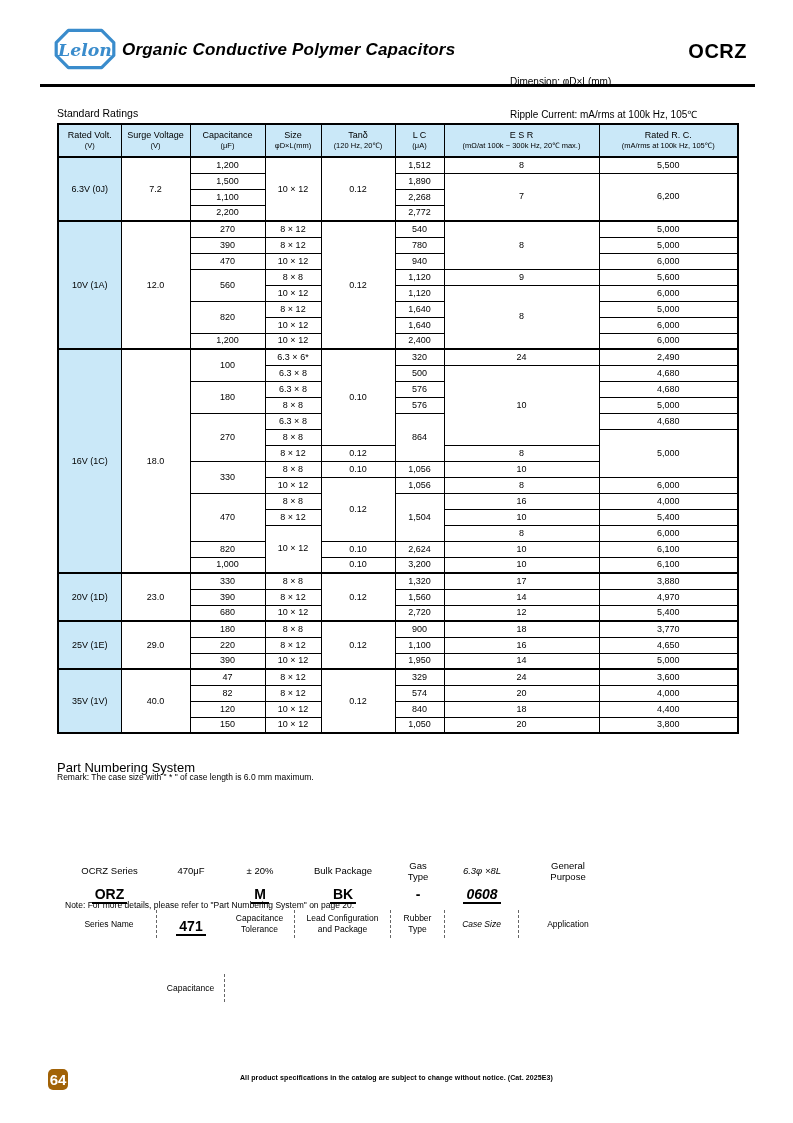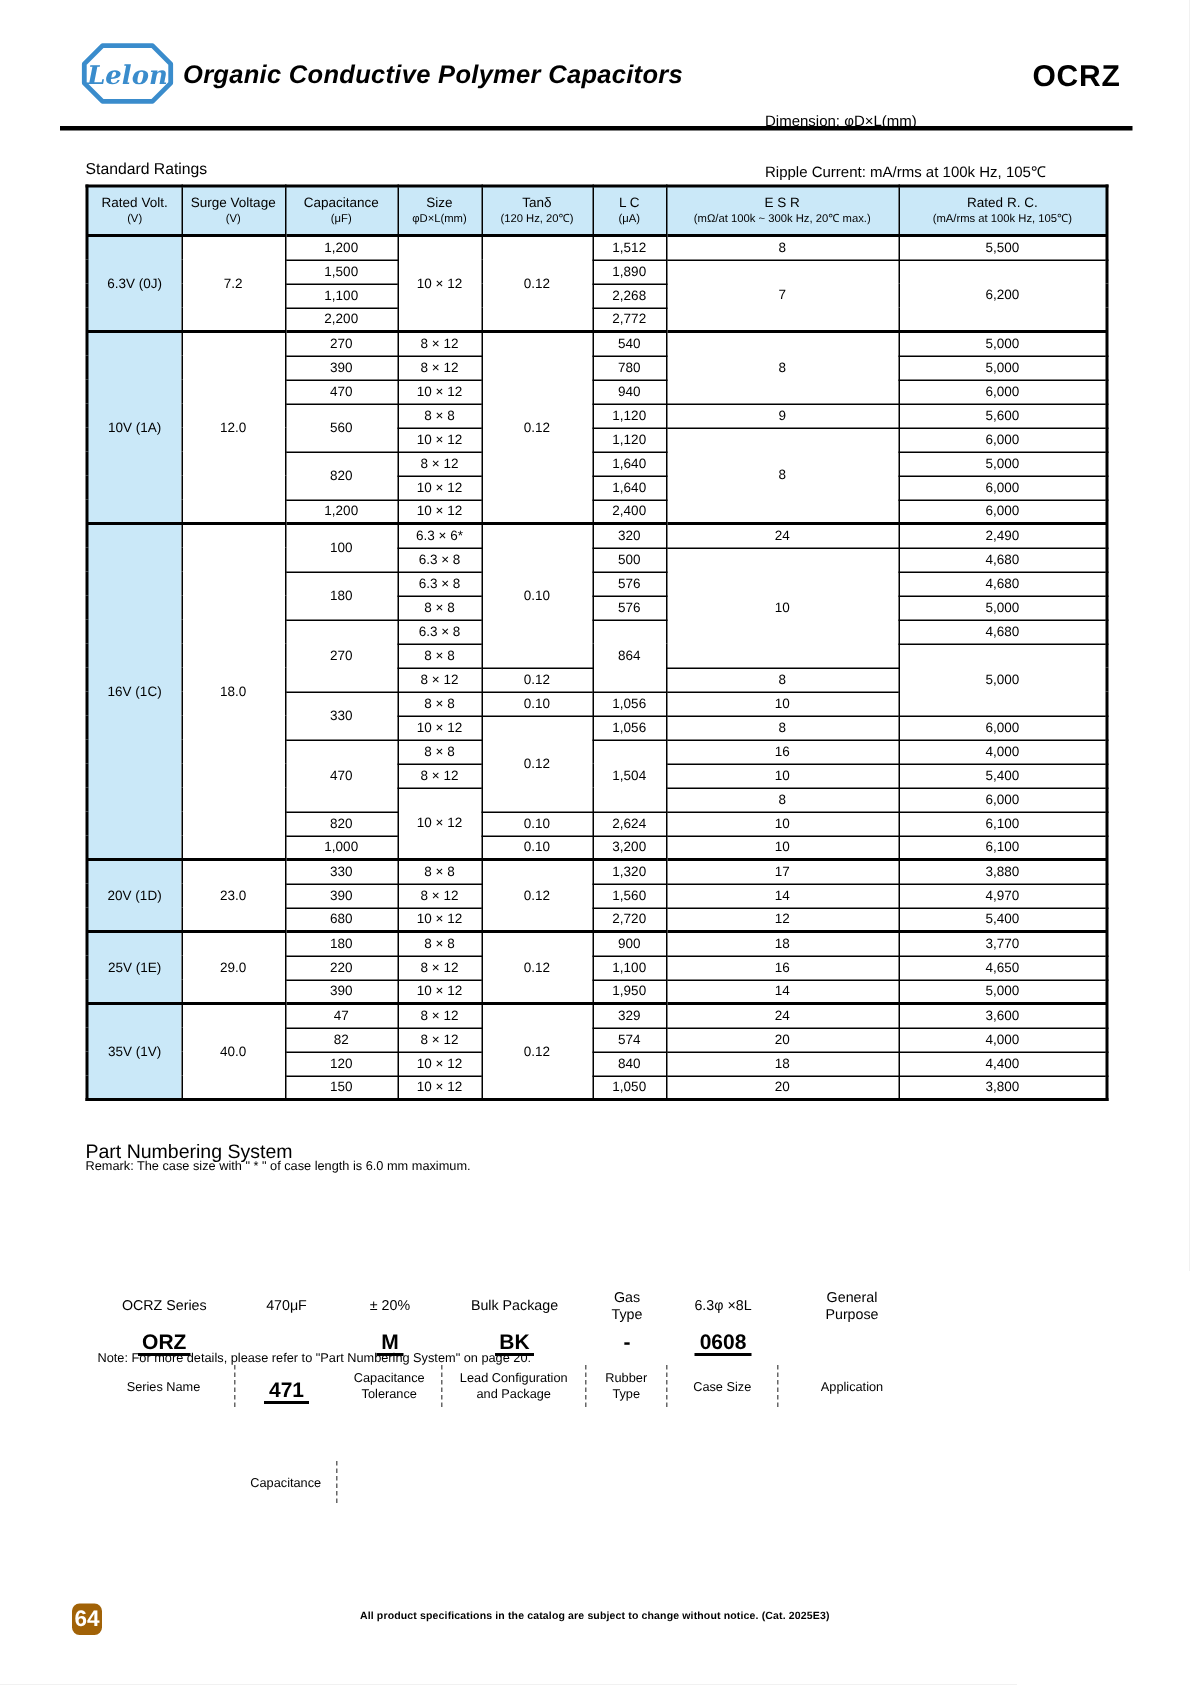--- a/index.html
+++ b/index.html
@@ -419,21 +419,21 @@
       </div>
       <div class="pn-col" style="width: 54px;">
         <div class="pn-ex">Gas
 Type</div>
         <div class="pn-code">
           <span>-</span>
         </div>
         <div class="pn-label">Rubber
 Type</div>
       </div>
-      <div class="pn-col" style="width: 74px;">
+      <div class="pn-col" style="width: 74px; font-style: italic;">
         <div class="pn-ex">6.3φ ×8L</div>
         <div class="pn-code">
           <span class="u">0608</span>
         </div>
         <div class="pn-label">Case Size</div>
       </div>
       <div class="pn-col" style="width: 98px;">
         <div class="pn-ex">General
 Purpose</div>
         <div class="pn-code"></div>

